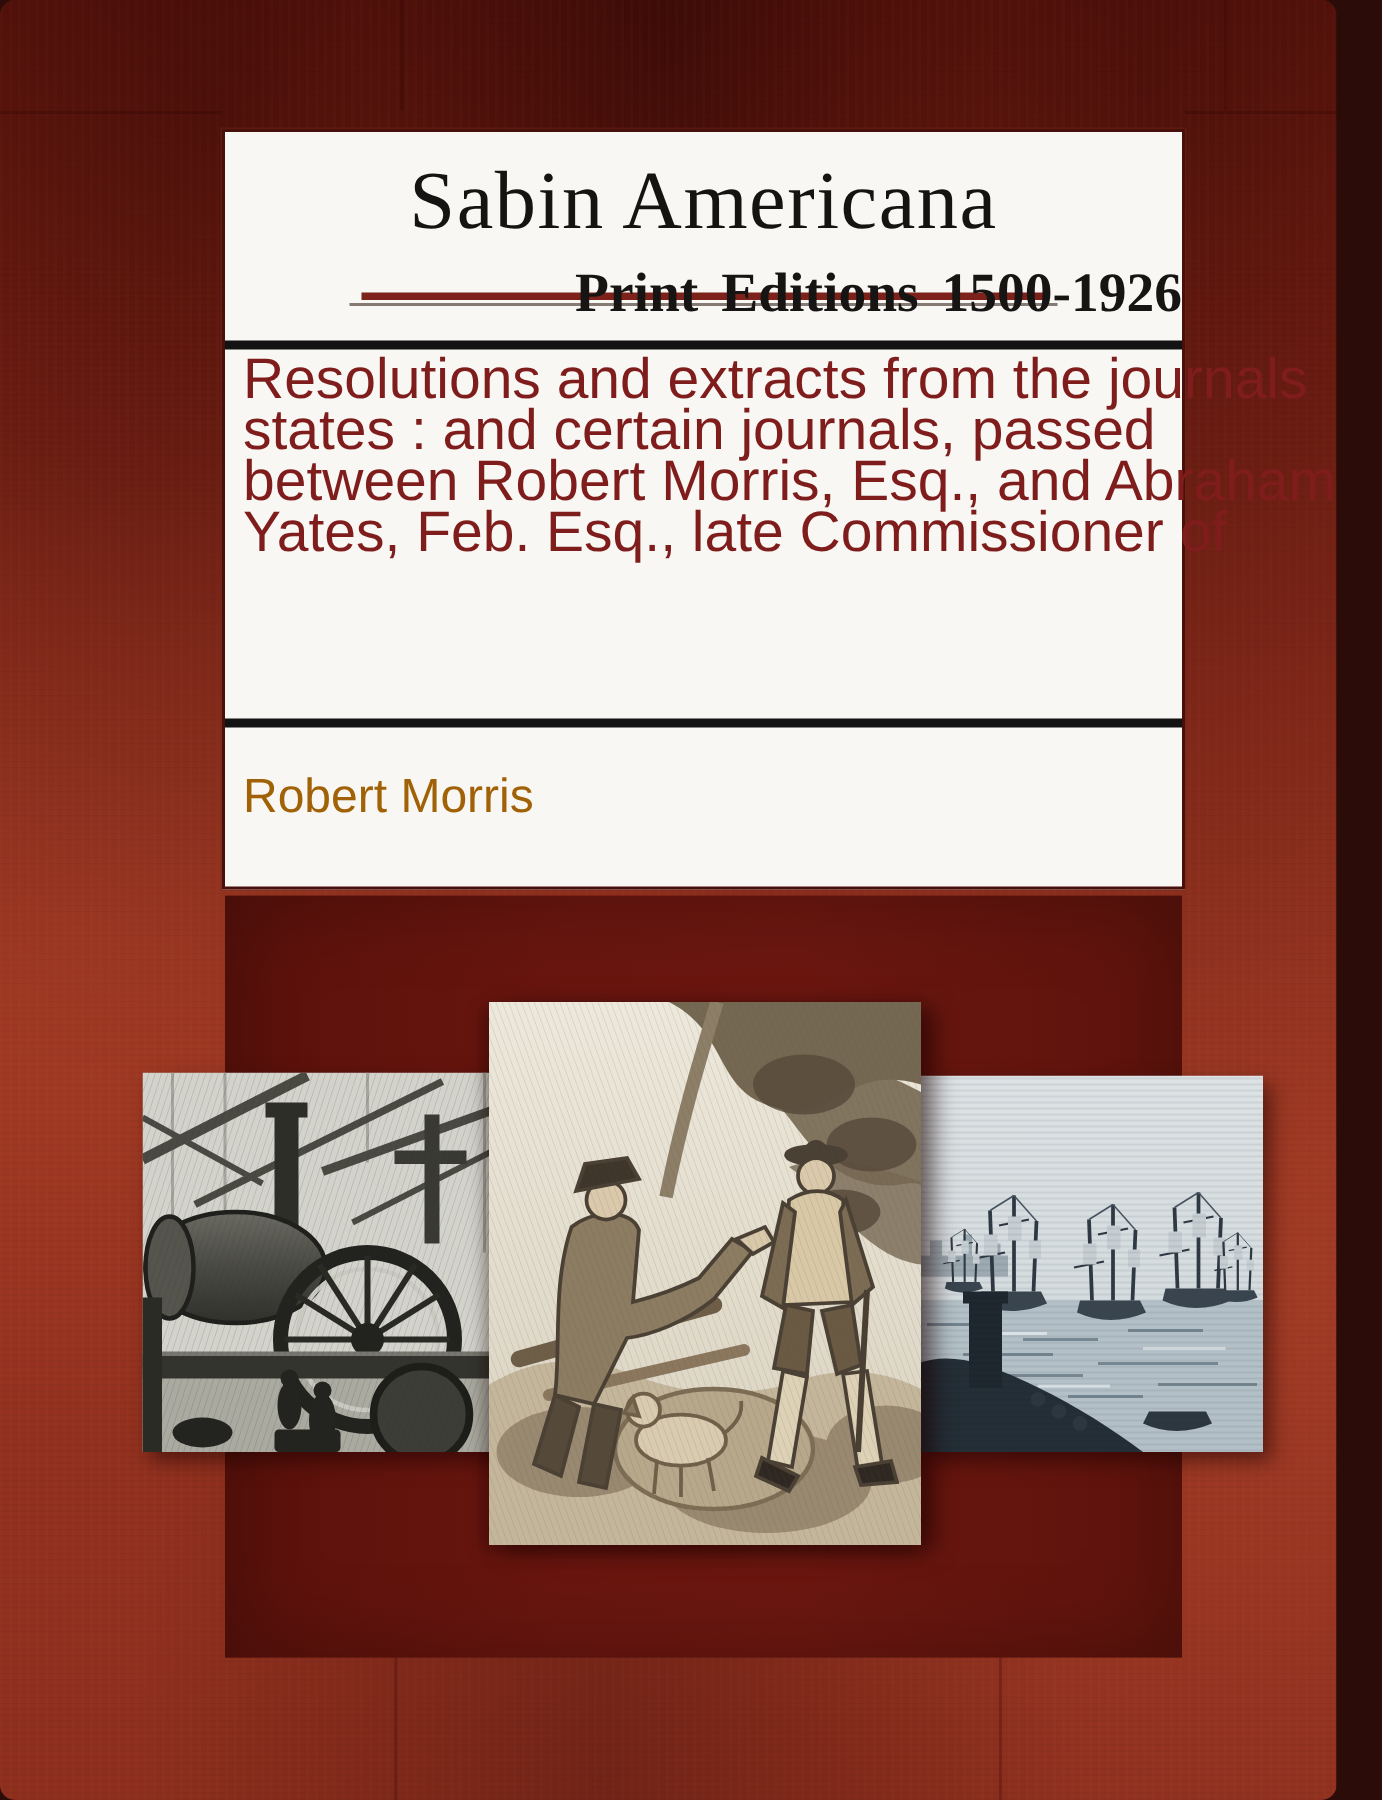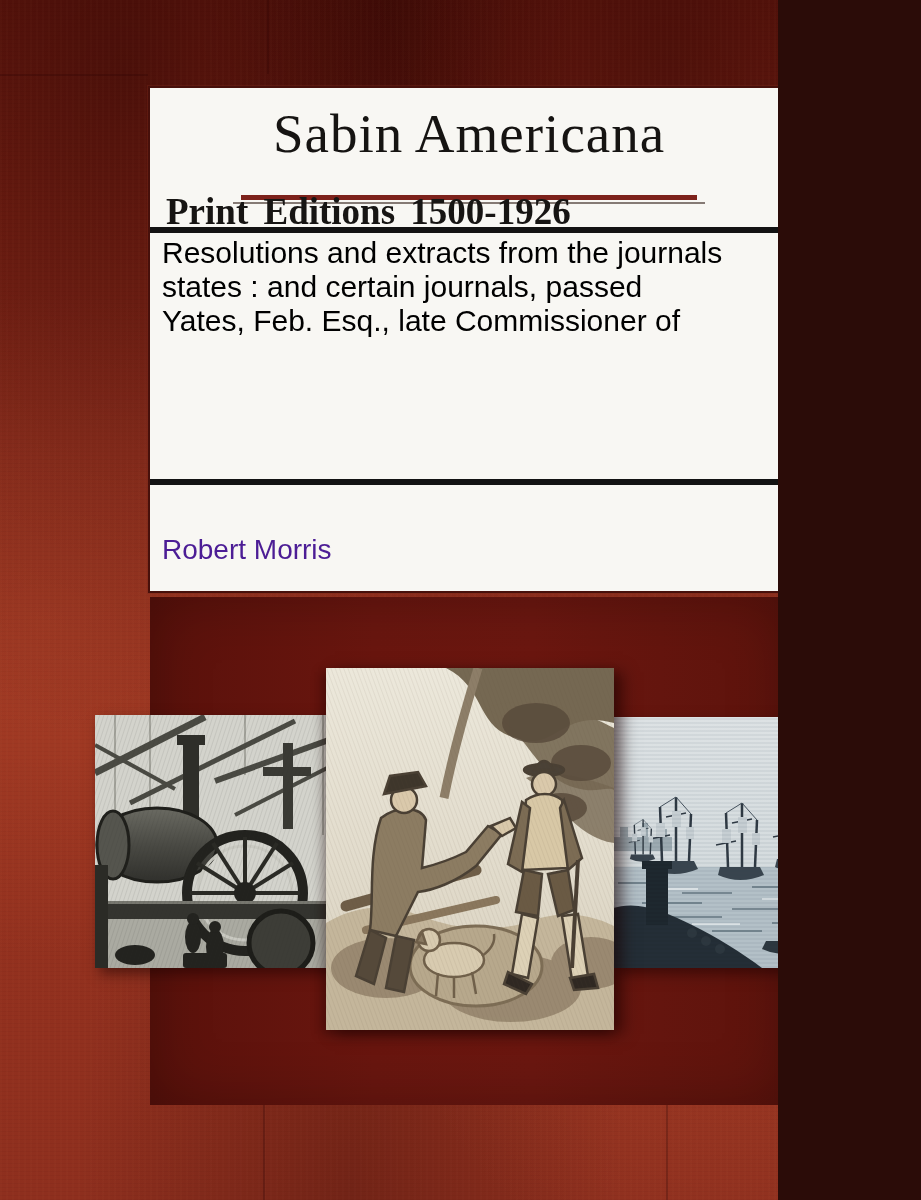--- a/index.html
+++ b/index.html
@@ -1,18 +1,19 @@
 <!DOCTYPE html>
 <html><head>
 <meta charset="utf-8">
 <style>
   html,body{margin:0;padding:0;background:#2b0c08;}
   .cover{
-    position:relative;width:778px;height:1200px;overflow:hidden;
+    position:relative;width:891px;height:1200px;overflow:hidden;
     font-family:"Liberation Sans",sans-serif;
+    border-radius:10px;
   }
   
   .bg{
     position:absolute;inset:0;
     background:
       radial-gradient(ellipse at 16% 6%, rgba(20,0,0,.38), transparent 42%),
       radial-gradient(ellipse at 86% 5%, rgba(20,0,0,.34), transparent 46%),
       radial-gradient(ellipse at 50% 0%, rgba(40,4,2,.45), transparent 34%),
       radial-gradient(ellipse at 6% 52%, rgba(255,125,75,.14), transparent 38%),
       radial-gradient(ellipse at 95% 72%, rgba(255,135,85,.12), transparent 36%),
@@ -54,37 +55,36 @@
   }
   .brand-underline{
     position:absolute;left:50%;top:107px;width:456px;height:5px;margin-left:-228px;
     background:#7d221b;
   }
   .brand-underline .shadow-line{
     position:absolute;left:-8px;right:-8px;top:7px;height:2px;
     background:rgba(70,55,48,.65);
   }
   .series{
-    position:absolute;left:16px;top:88px;width:100%;text-align:left;
+    position:absolute;left:0;top:88px;width:100%;text-align:right;
     font-family:"Liberation Serif",serif;font-weight:bold;
     font-size:37px;line-height:40px;color:#171513;word-spacing:6px;
     white-space:nowrap;
-    margin-top:16px;
   }
   .rule{position:absolute;left:0;width:100%;height:6px;background:#131313;}
   .rule.top{top:139px;}
   .rule.bottom{top:391px;}
   .book-title{
     position:absolute;left:12px;top:148px;width:620px;
-    font-size:30px;line-height:34px;color:#000000;
+    font-size:38px;line-height:34px;color:#7f1d1d;
   }
   .book-title div{white-space:nowrap;}
   .author{
     position:absolute;left:12px;top:424px;
-    font-size:28px;line-height:36px;color:#4c1d95;white-space:nowrap;margin-top:20px;
+    font-size:32px;line-height:36px;color:#a16207;white-space:nowrap;
   }
 
   
   .engraving{position:absolute;z-index:2;box-shadow:5px 6px 12px rgba(25,0,0,.5);}
   .engraving svg{display:block;}
   .eng-left{left:95px;top:715px;width:242px;height:253px;}
   .eng-center{left:326px;top:668px;width:288px;height:362px;z-index:3;
               box-shadow:9px 4px 14px rgba(25,0,0,.55),-4px 4px 10px rgba(25,0,0,.35);}
   .eng-right{left:612px;top:717px;width:230px;height:251px;}
 </style>
@@ -109,20 +109,21 @@
   <div class="panel">
     <div class="brand">Sabin Americana</div>
     <div class="brand-underline">
       <div class="shadow-line"></div>
     </div>
     <div class="series">Print Editions 1500-1926</div>
     <div class="rule top"></div>
     <div class="book-title">
       <div>Resolutions and extracts from the journals</div>
       <div>states : and certain journals, passed</div>
+      <div>between Robert Morris, Esq., and Abraham</div>
       <div>Yates, Feb. Esq., late Commissioner of</div>
     </div>
     <div class="rule bottom"></div>
     <div class="author">Robert Morris</div>
   </div>
 
   <div class="engraving eng-left">
     <svg width="242" height="253" viewBox="0 0 242 253" xmlns="http://www.w3.org/2000/svg">
       <defs>
         <pattern id="hatchL" width="4" height="4" patternUnits="userSpaceOnUse" patternTransform="rotate(18)">

